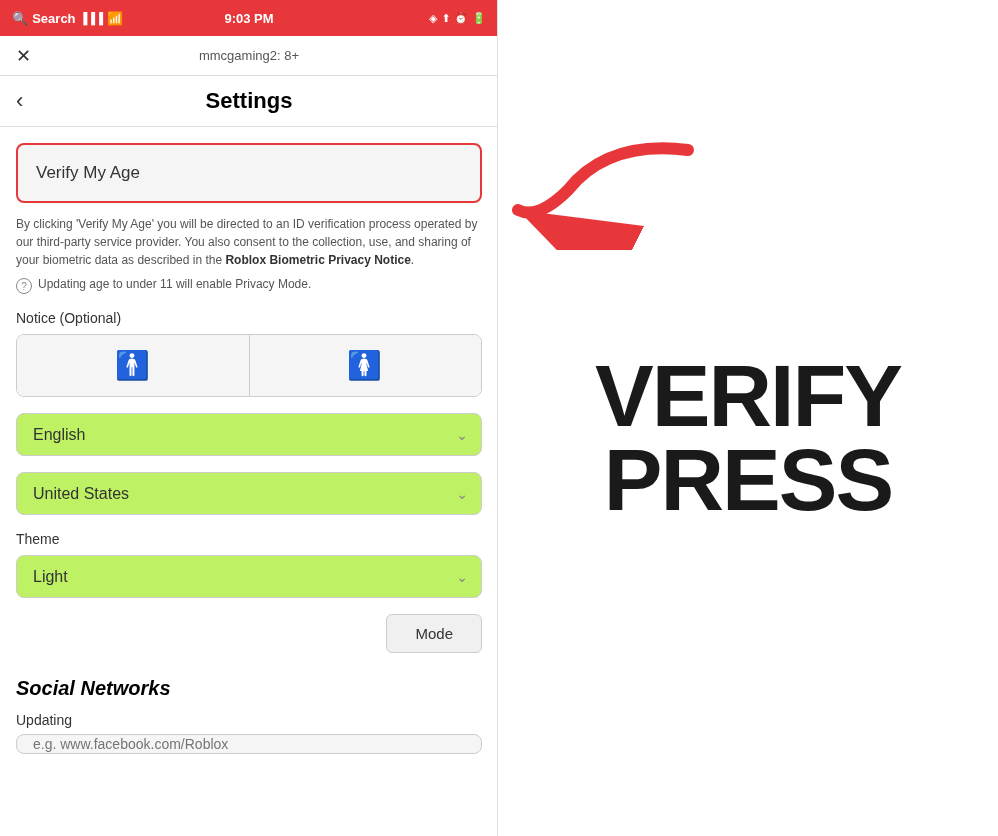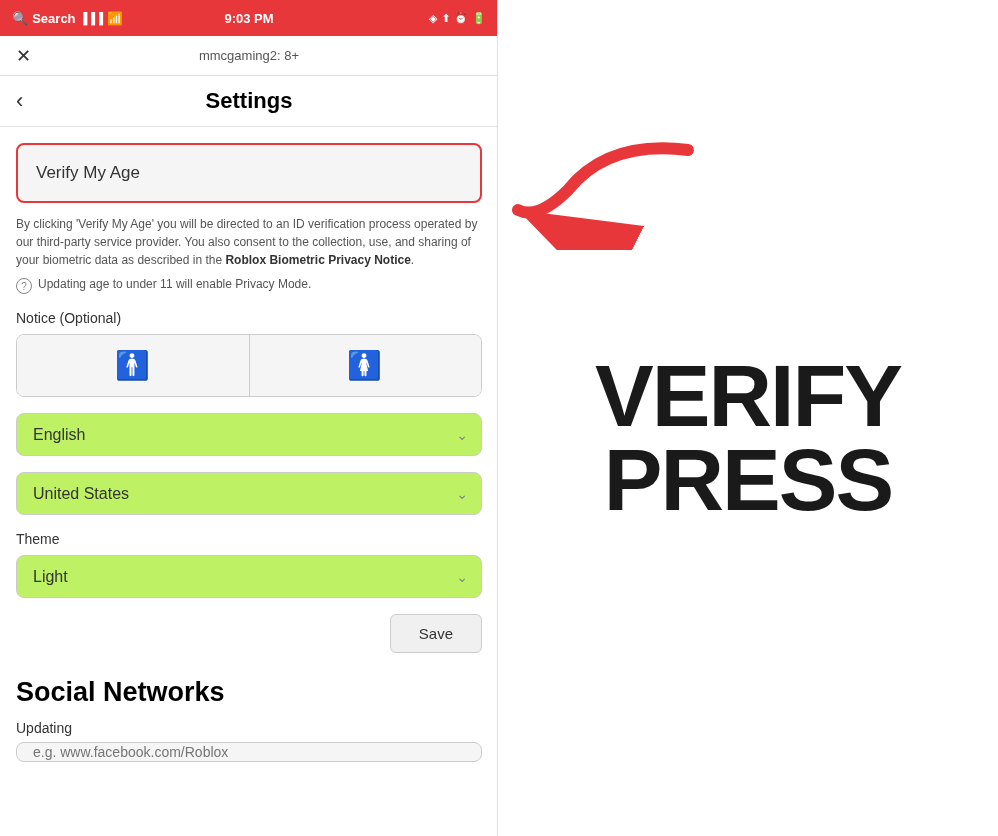--- a/index.html
+++ b/index.html
@@ -229,24 +229,25 @@
       border: 1px solid #ccc;
       border-radius: 6px;
       background: #f0f0f0;
       font-size: 15px;
       color: #333;
       cursor: pointer;
     }
 
     
     .social-title {
-      font-size: 27px;
+      font-size: 20px;
       font-weight: 700;
       color: #000;
       margin-bottom: 12px;
+      font-style: italic;
     }
     .social-label {
       font-size: 14px;
       color: #333;
       margin-bottom: 6px;
     }
     .social-input {
       width: 100%;
       padding: 1px 16px;
       border: 1px solid #ccc;
@@ -377,21 +378,21 @@
           <select>
             <option>Light</option>
             <option>Dark</option>
           </select>
           <span class="dropdown-chevron">⌄</span>
         </div>
       </div>
 
       
       <div class="save-row">
-        <button class="save-btn">Save</button>
+        <button class="save-btn">Mode</button>
       </div>
 
       
       <div class="social-title">Social Networks</div>
       <div class="social-label">Updating</div>
       <input type="text" class="social-input" placeholder="e.g. www.facebook.com/Roblox" style="">
     </div>
   </div>
 </div>
 

